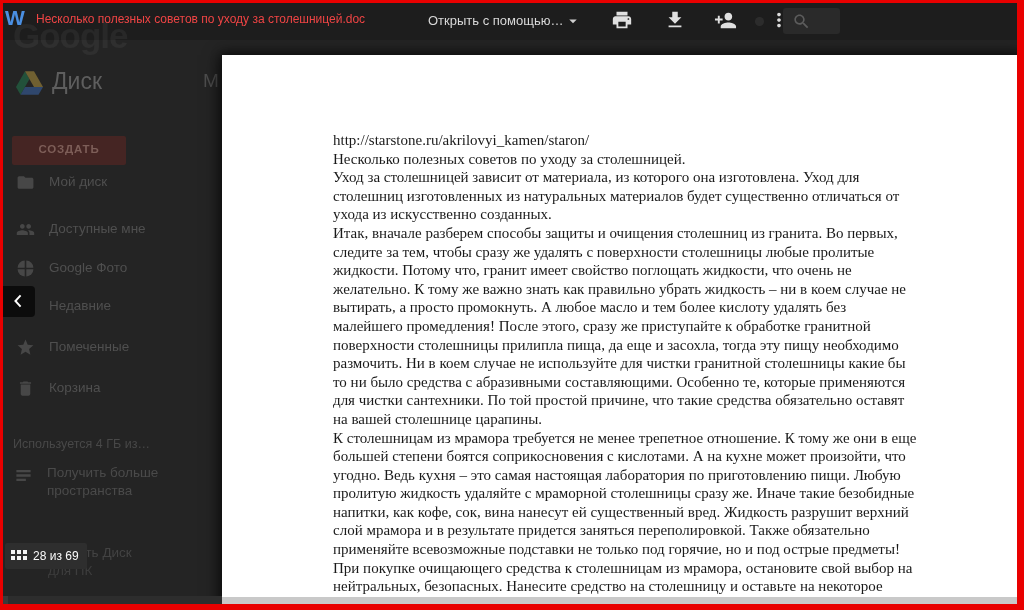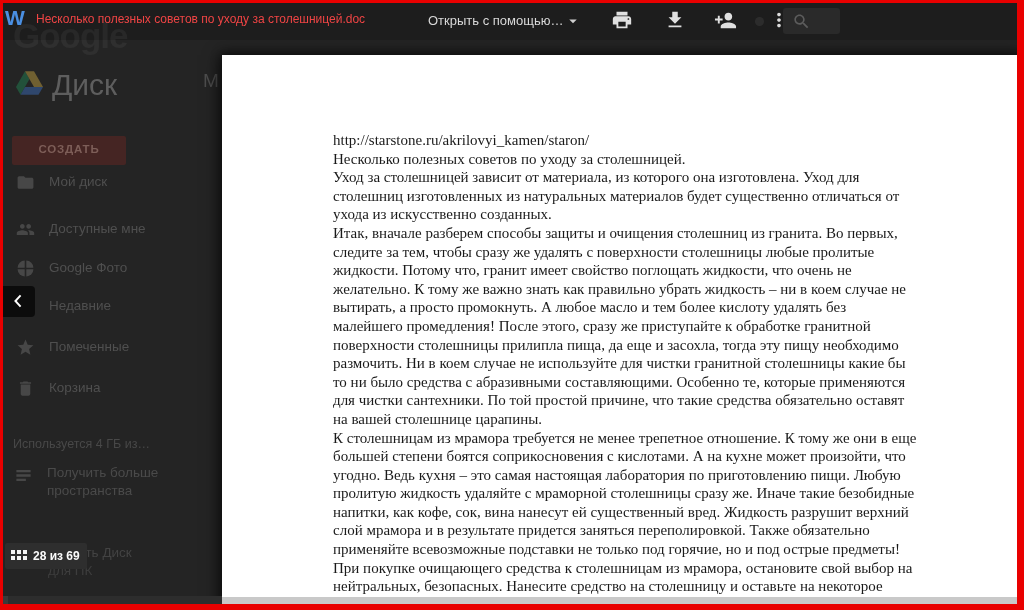--- a/index.html
+++ b/index.html
@@ -22,40 +22,40 @@
   .tb-personadd{left:714px;}
   .ghost-dot{position:absolute;left:755px;top:17px;width:9px;height:9px;border-radius:50%;
     background:rgba(255,255,255,0.07);z-index:5;}
   .tb-dots{left:768px;}
   .search-chip{position:absolute;left:783px;top:8px;width:57px;height:26px;background:#2a2a2a;
     border-radius:3px;z-index:5;cursor:pointer;}
   .search-chip svg{position:absolute;left:9px;top:4px;opacity:.45;}
   
   .ghost-el{position:absolute;z-index:2;}
   .drive-logo{left:16px;top:71px;opacity:.35;}
-  .brand{left:52px;top:68px;font-size:30px;color:#5e5e5e;}
+  .brand{left:52px;top:68px;font-size:23px;color:#5e5e5e;}
   .content-header-ghost{left:203px;top:70px;font-size:19px;color:#4d4d4d;}
   .create-btn{left:12px;top:136px;width:114px;height:29px;background:#452523;border-radius:2px;
     color:#7d5e58;font-size:11.5px;font-weight:bold;letter-spacing:.8px;text-align:center;line-height:27px;}
   .nav-item{position:absolute;left:0;width:222px;height:20px;z-index:2;}
   .nav-item svg{position:absolute;left:16px;top:0;}
   .nav-label{position:absolute;left:49px;top:1px;font-size:13.5px;color:#4f4f4f;white-space:nowrap;}
   .storage-text{left:13px;top:437px;font-size:12.5px;color:#484848;}
   .upgrade-icon{left:14px;top:466px;}
   .upgrade-l1{left:47px;top:465px;font-size:13.5px;color:#4a4a4a;}
   .upgrade-l2{left:47px;top:483px;font-size:13.5px;color:#4a4a4a;}
   .dl-l1{left:48px;top:545px;font-size:13.5px;color:#434343;}
   .dl-l2{left:48px;top:563px;font-size:13.5px;color:#3d3d3d;}
   
   .back-btn{position:absolute;left:3px;top:286px;width:32px;height:31px;background:#0c0c0c;
     border-radius:0 4px 4px 0;z-index:6;cursor:pointer;}
   .back-btn svg{position:absolute;left:8px;top:7px;}
   
   .pager-chip{position:absolute;left:5px;top:543px;width:82px;height:26px;background:#2e2e2e;
-    border-radius:2px;z-index:6;cursor:pointer;font-weight:bold;}
+    border-radius:2px;z-index:6;cursor:pointer;}
   .grid-icon{position:absolute;left:6px;top:7px;width:17px;height:12px;}
   .grid-icon span{position:absolute;width:4px;height:4px;background:#f5f5f5;}
   .pager-label{position:absolute;left:28px;top:6px;font-size:12px;color:#fafafa;white-space:nowrap;}
   
   .doc-page{position:absolute;left:222px;top:55px;width:802px;height:555px;background:#ffffff;
     box-shadow:-4px 0 14px rgba(0,0,0,.55), 0 -3px 10px rgba(0,0,0,.4);z-index:3;}
   .doc-text{position:absolute;left:111px;top:76px;width:660px;
     font-family:"Liberation Serif",serif;font-size:15px;color:#1a1a1a;}
   .doc-line{height:18.6px;line-height:18.6px;white-space:nowrap;}
   

